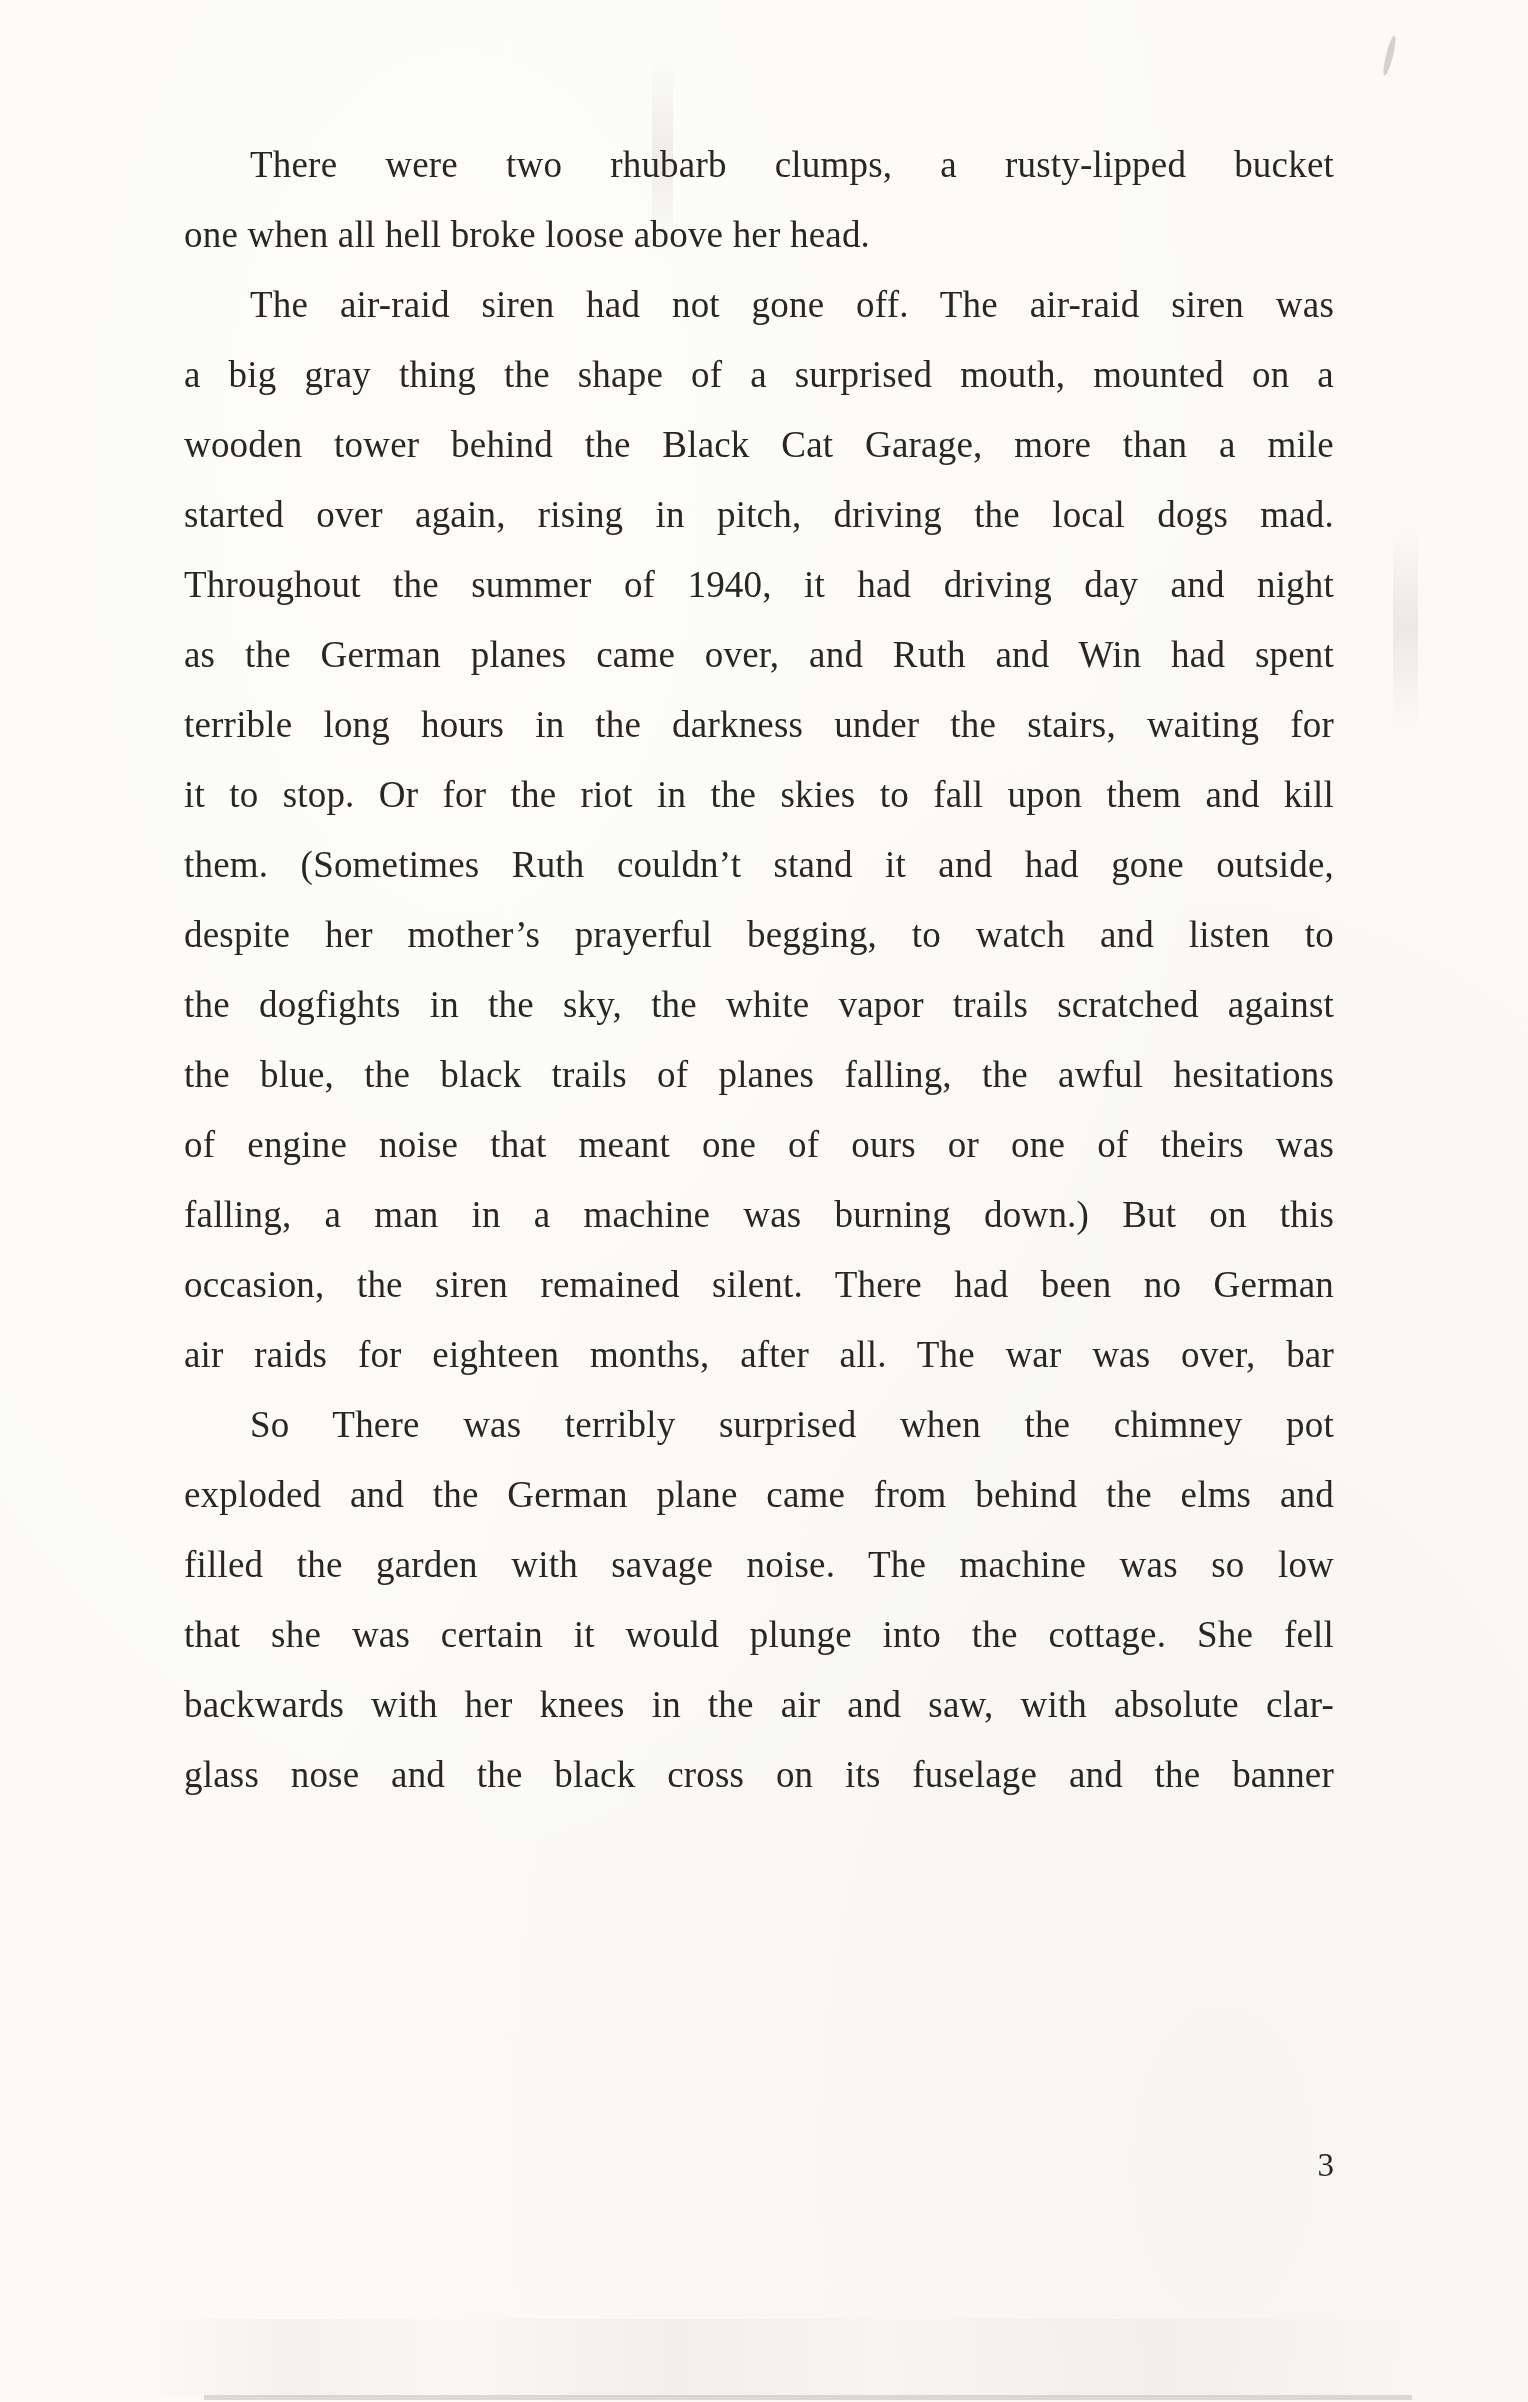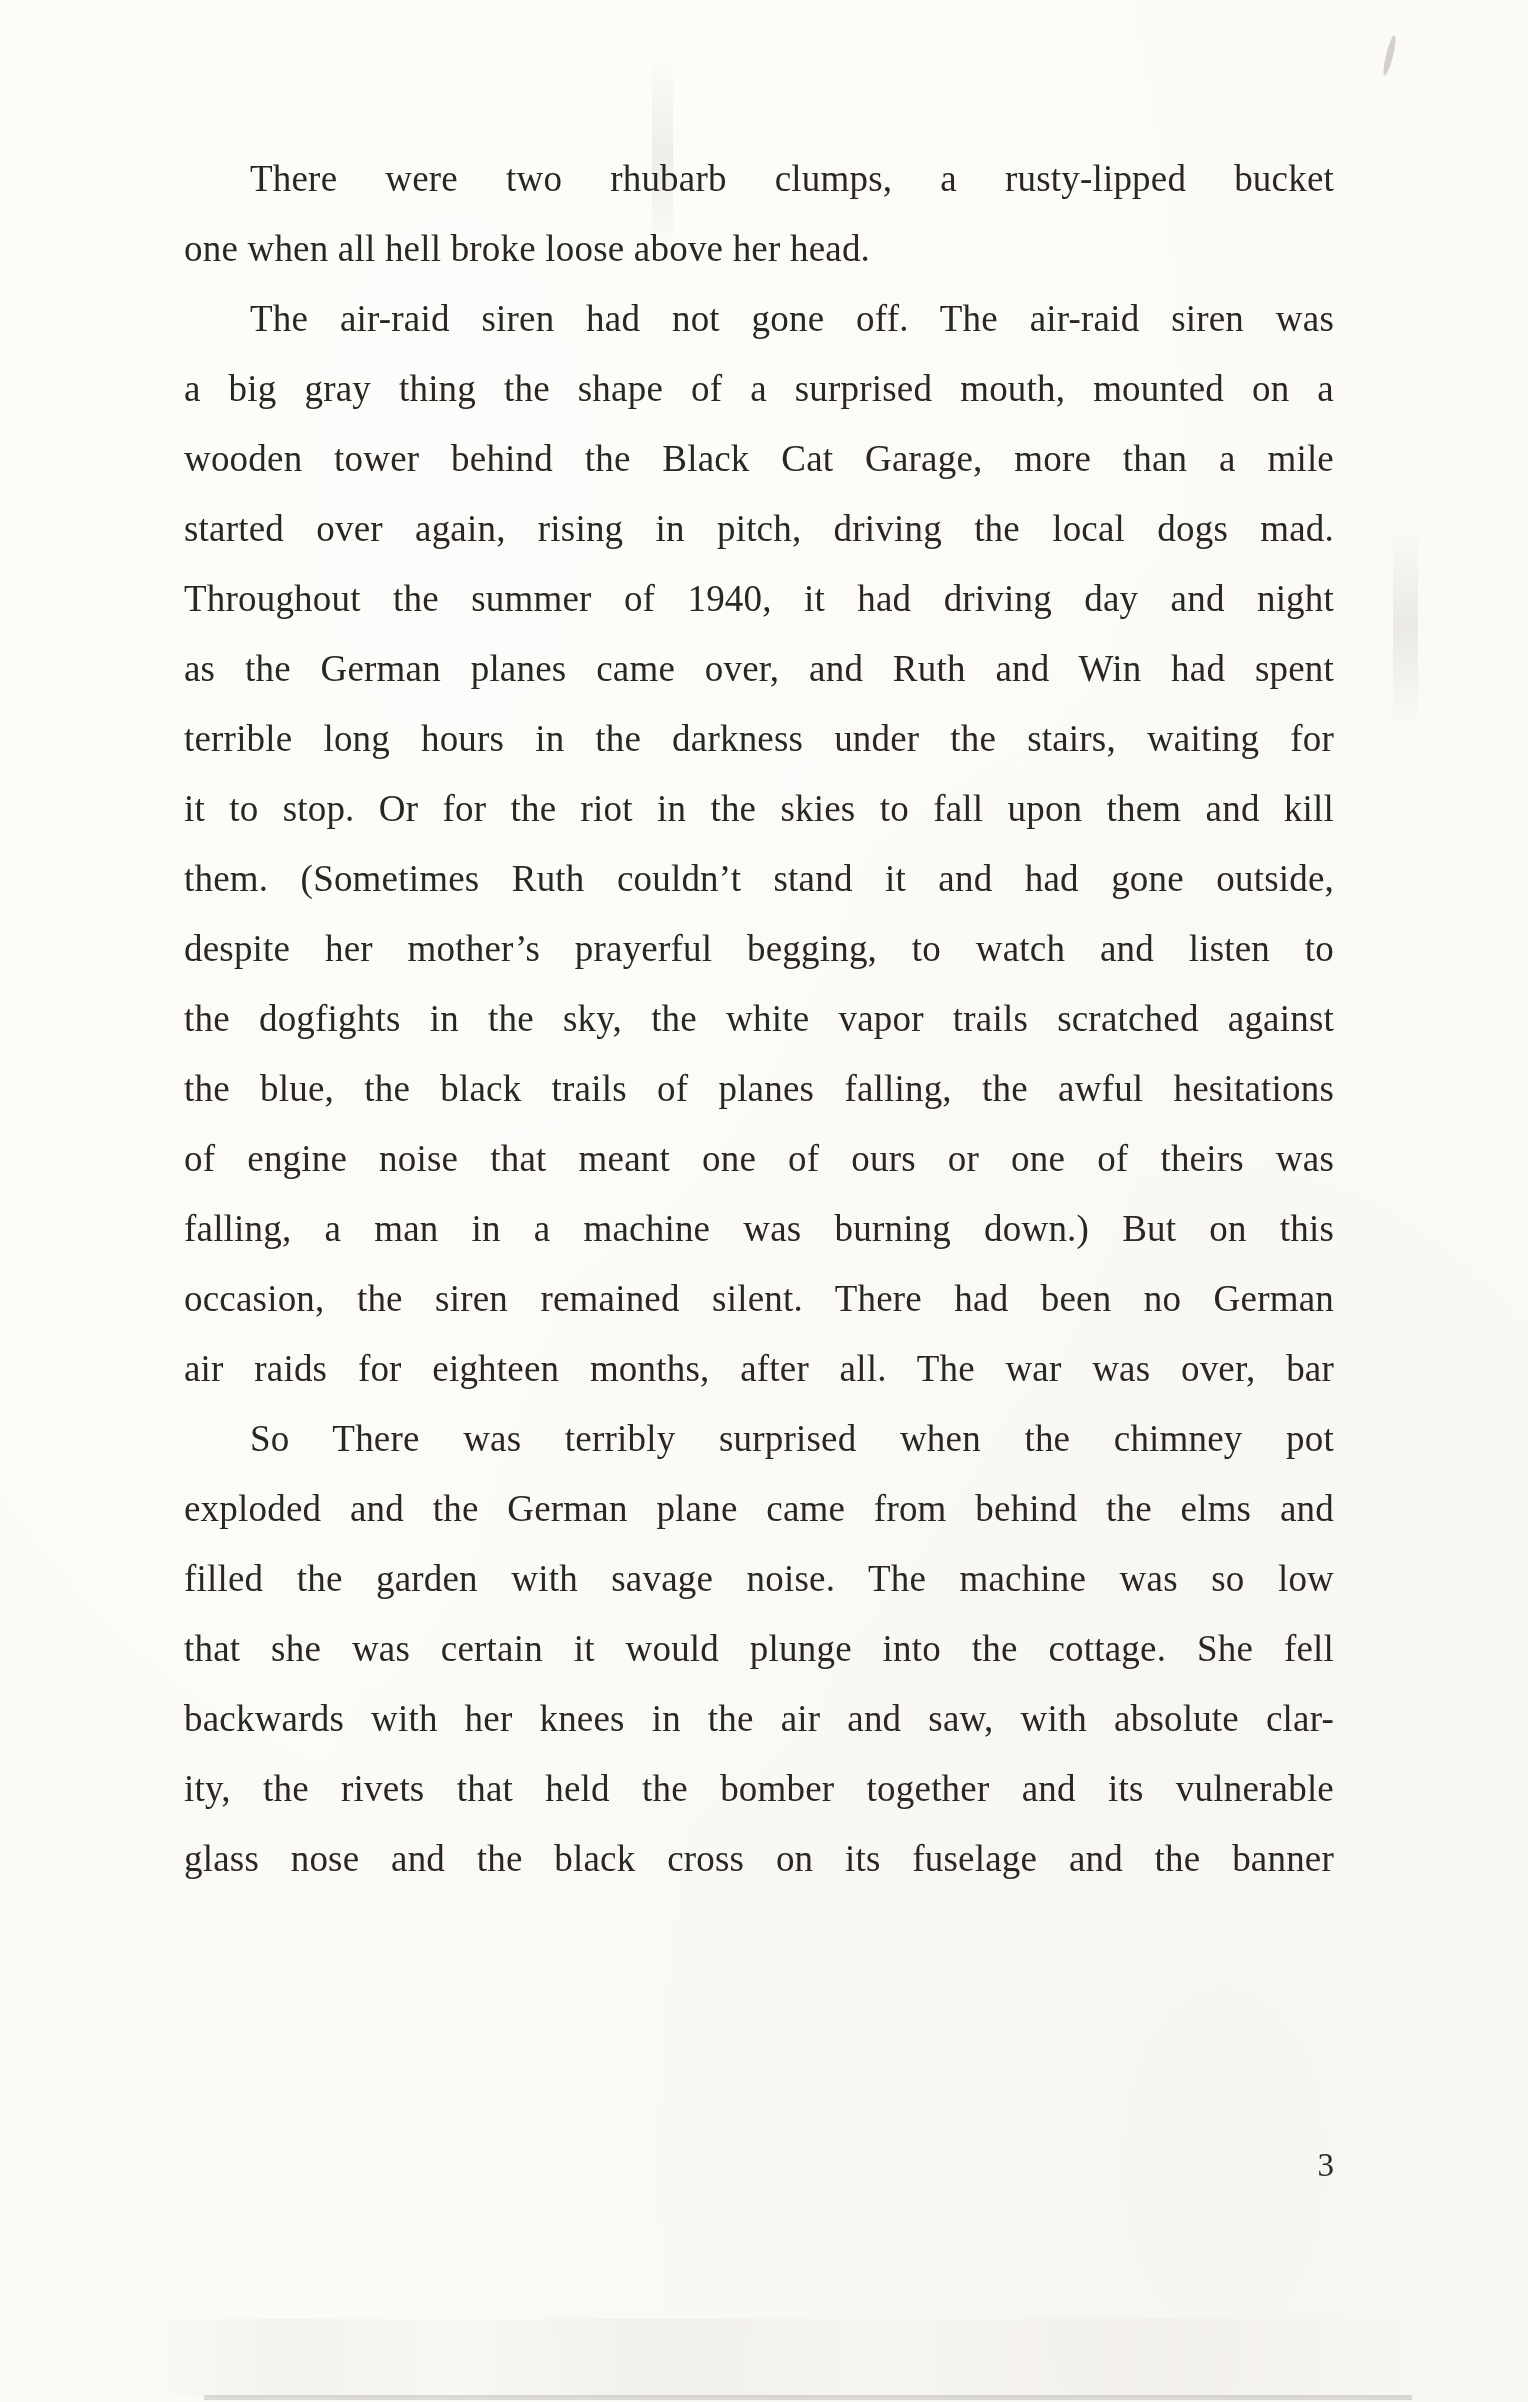--- a/index.html
+++ b/index.html
@@ -20,21 +20,21 @@
   .page-surface {
     position: absolute;
     inset: 0;
     background:
       radial-gradient(ellipse at 30% 20%, rgba(255,255,255,0.5), rgba(0,0,0,0) 60%),
       radial-gradient(ellipse at 80% 90%, rgba(210,205,195,0.10), rgba(0,0,0,0) 55%);
   }
   .text-block {
     position: absolute;
     left: 184px;
-    top: 144px;
+    top: 130px;
     width: 1150px;
   }
   .line {
     font-size: 37px;
     line-height: 70px;
     height: 70px;
     overflow: hidden;
     letter-spacing: 0.2px;
     text-align: justify;
     text-align-last: justify;
@@ -107,18 +107,17 @@
     <div class="line">the blue, the black trails of planes falling, the awful hesitations</div>
     <div class="line">of engine noise that meant one of ours or one of theirs was</div>
     <div class="line">falling, a man in a machine was burning down.) But on this</div>
     <div class="line">occasion, the siren remained silent. There had been no German</div>
     <div class="line">air raids for eighteen months, after all. The war was over, bar</div>
     <div class="line indent">So There was terribly surprised when the chimney pot</div>
     <div class="line">exploded and the German plane came from behind the elms and</div>
     <div class="line">filled the garden with savage noise. The machine was so low</div>
     <div class="line">that she was certain it would plunge into the cottage. She fell</div>
     <div class="line">backwards with her knees in the air and saw, with absolute clar-</div>
-    <div class="line">ity, the rivets that held the bomber together and its vulnerable</div>
     <div class="line">glass nose and the black cross on its fuselage and the banner</div>
   </div>
 
 <div class="page-number">3</div>
 
 
 </body></html>

